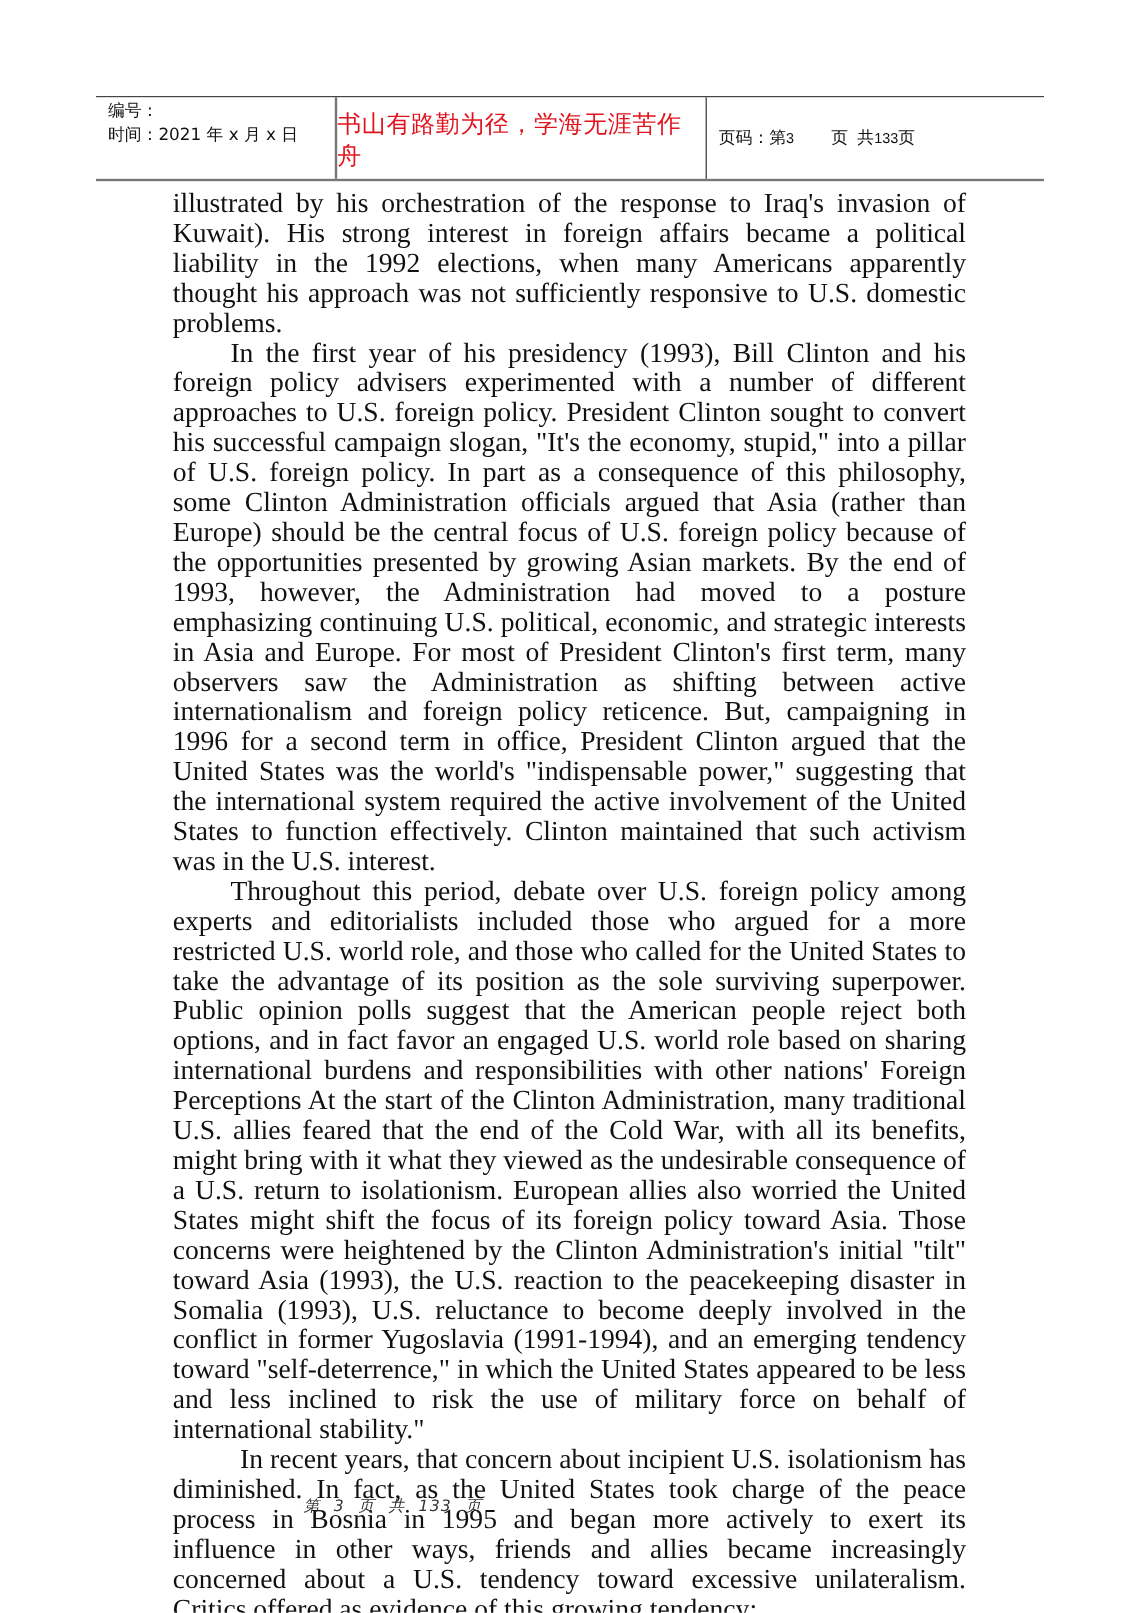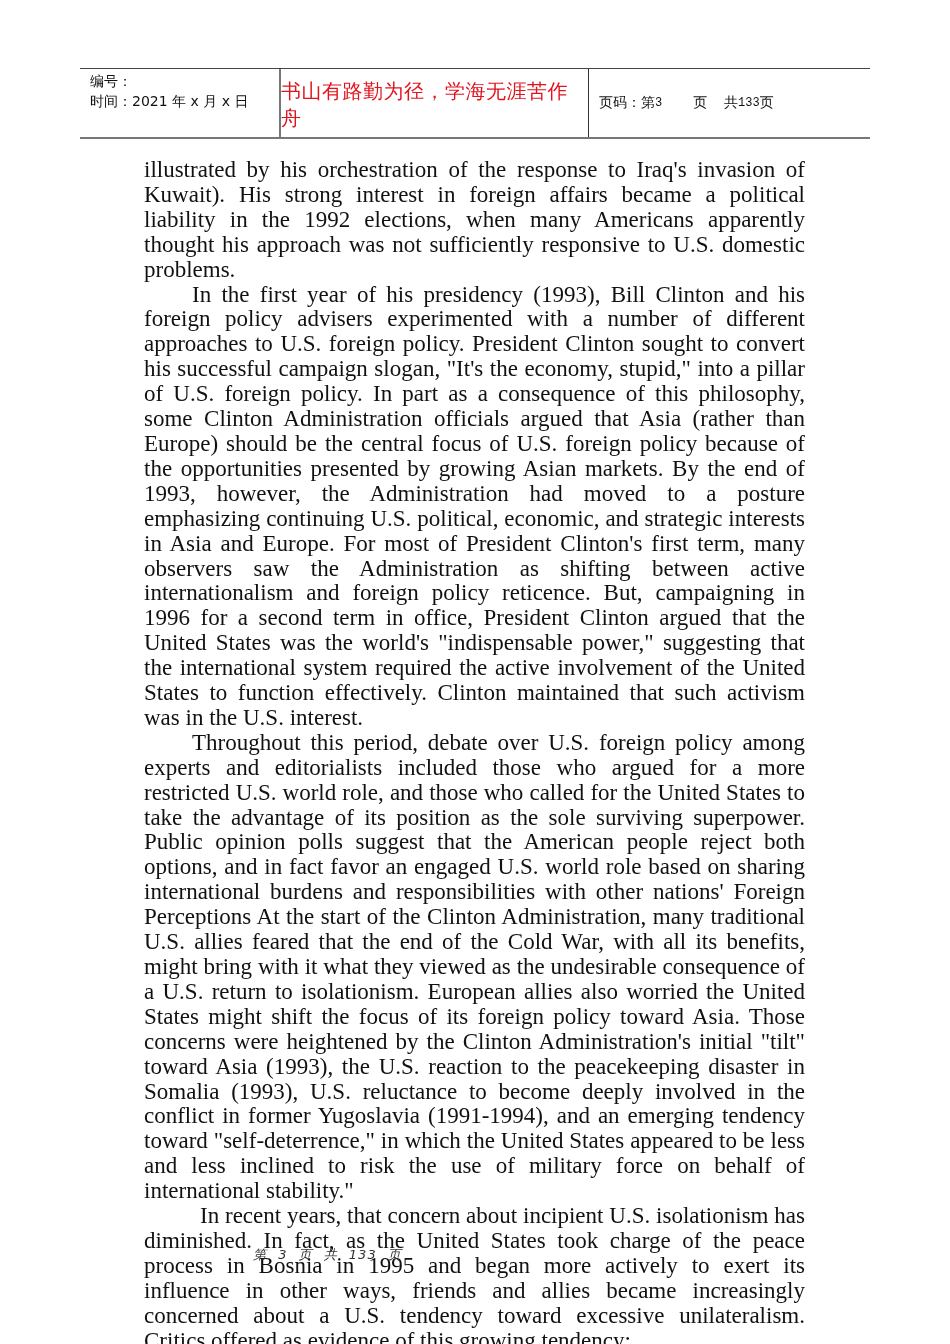--- a/index.html
+++ b/index.html
@@ -1,21 +1,21 @@
 <!DOCTYPE html>
 <html><head>
   <meta charset="utf-8">
   <style>
     html, body { margin: 0; padding: 0; background: #ffffff; }
     body { width: 950px; height: 1344px; position: relative; overflow: hidden; font-family: "Liberation Serif", serif; color: #111; }
-    .header { position: absolute; left: 80px; top: 68px; width: 790px; height: 68px; border-top: 1.5px solid #444; border-bottom: 2px solid #777; display: flex; }
+    .header { position: absolute; left: 80px; top: 80px; width: 790px; height: 68px; border-top: 1.5px solid #444; border-bottom: 2px solid #777; display: flex; }
     .hcell { height: 100%; position: relative; box-sizing: border-box; }
     .hc1 { width: 201px; border-right: 2px solid #777; font-family: "DejaVu Sans", sans-serif; font-size: 14px; line-height: 20px; padding: 2px 0 0 10px; color: #111; }
     .hc2 { width: 308px; border-right: 1.5px solid #333; display: flex; align-items: center; justify-content: center; }
-    .hc3 { flex: 1; display: flex; align-items: center; padding-left: 10px; font-family: Liberation Mono, monospace; font-size: 14px; color: #111; }
+    .hc3 { flex: 1; display: flex; align-items: center; padding-left: 10px; font-family: Liberation Sans, sans-serif; font-size: 14px; color: #111; }
     .motto { font-family: "DejaVu Sans", sans-serif; color: #e0141e; font-size: 20px; letter-spacing: 0.5px; padding-top: 4px; }
     .small-num { font-size: 12px; }
     .content { position: absolute; left: 144px; top: 158px; width: 661px; font-size: 23px; line-height: 24.9px; text-align: justify; }
     .content p { margin: 0; }
     .indent { text-indent: 48px; }
     .indent2 { text-indent: 56px; }
     .bullet1 { text-indent: 28px; }
     .bullet2 { text-indent: 36px; }
     .footer { position: absolute; top: 1246px; left: 0; width: 100%; text-align: left; font-family: "DejaVu Sans", sans-serif; font-size: 13px; color: #333; letter-spacing: 1px; padding-left: 250px; box-sizing: border-box; font-style: italic; }
     .footer span { margin: 0 3px; }

